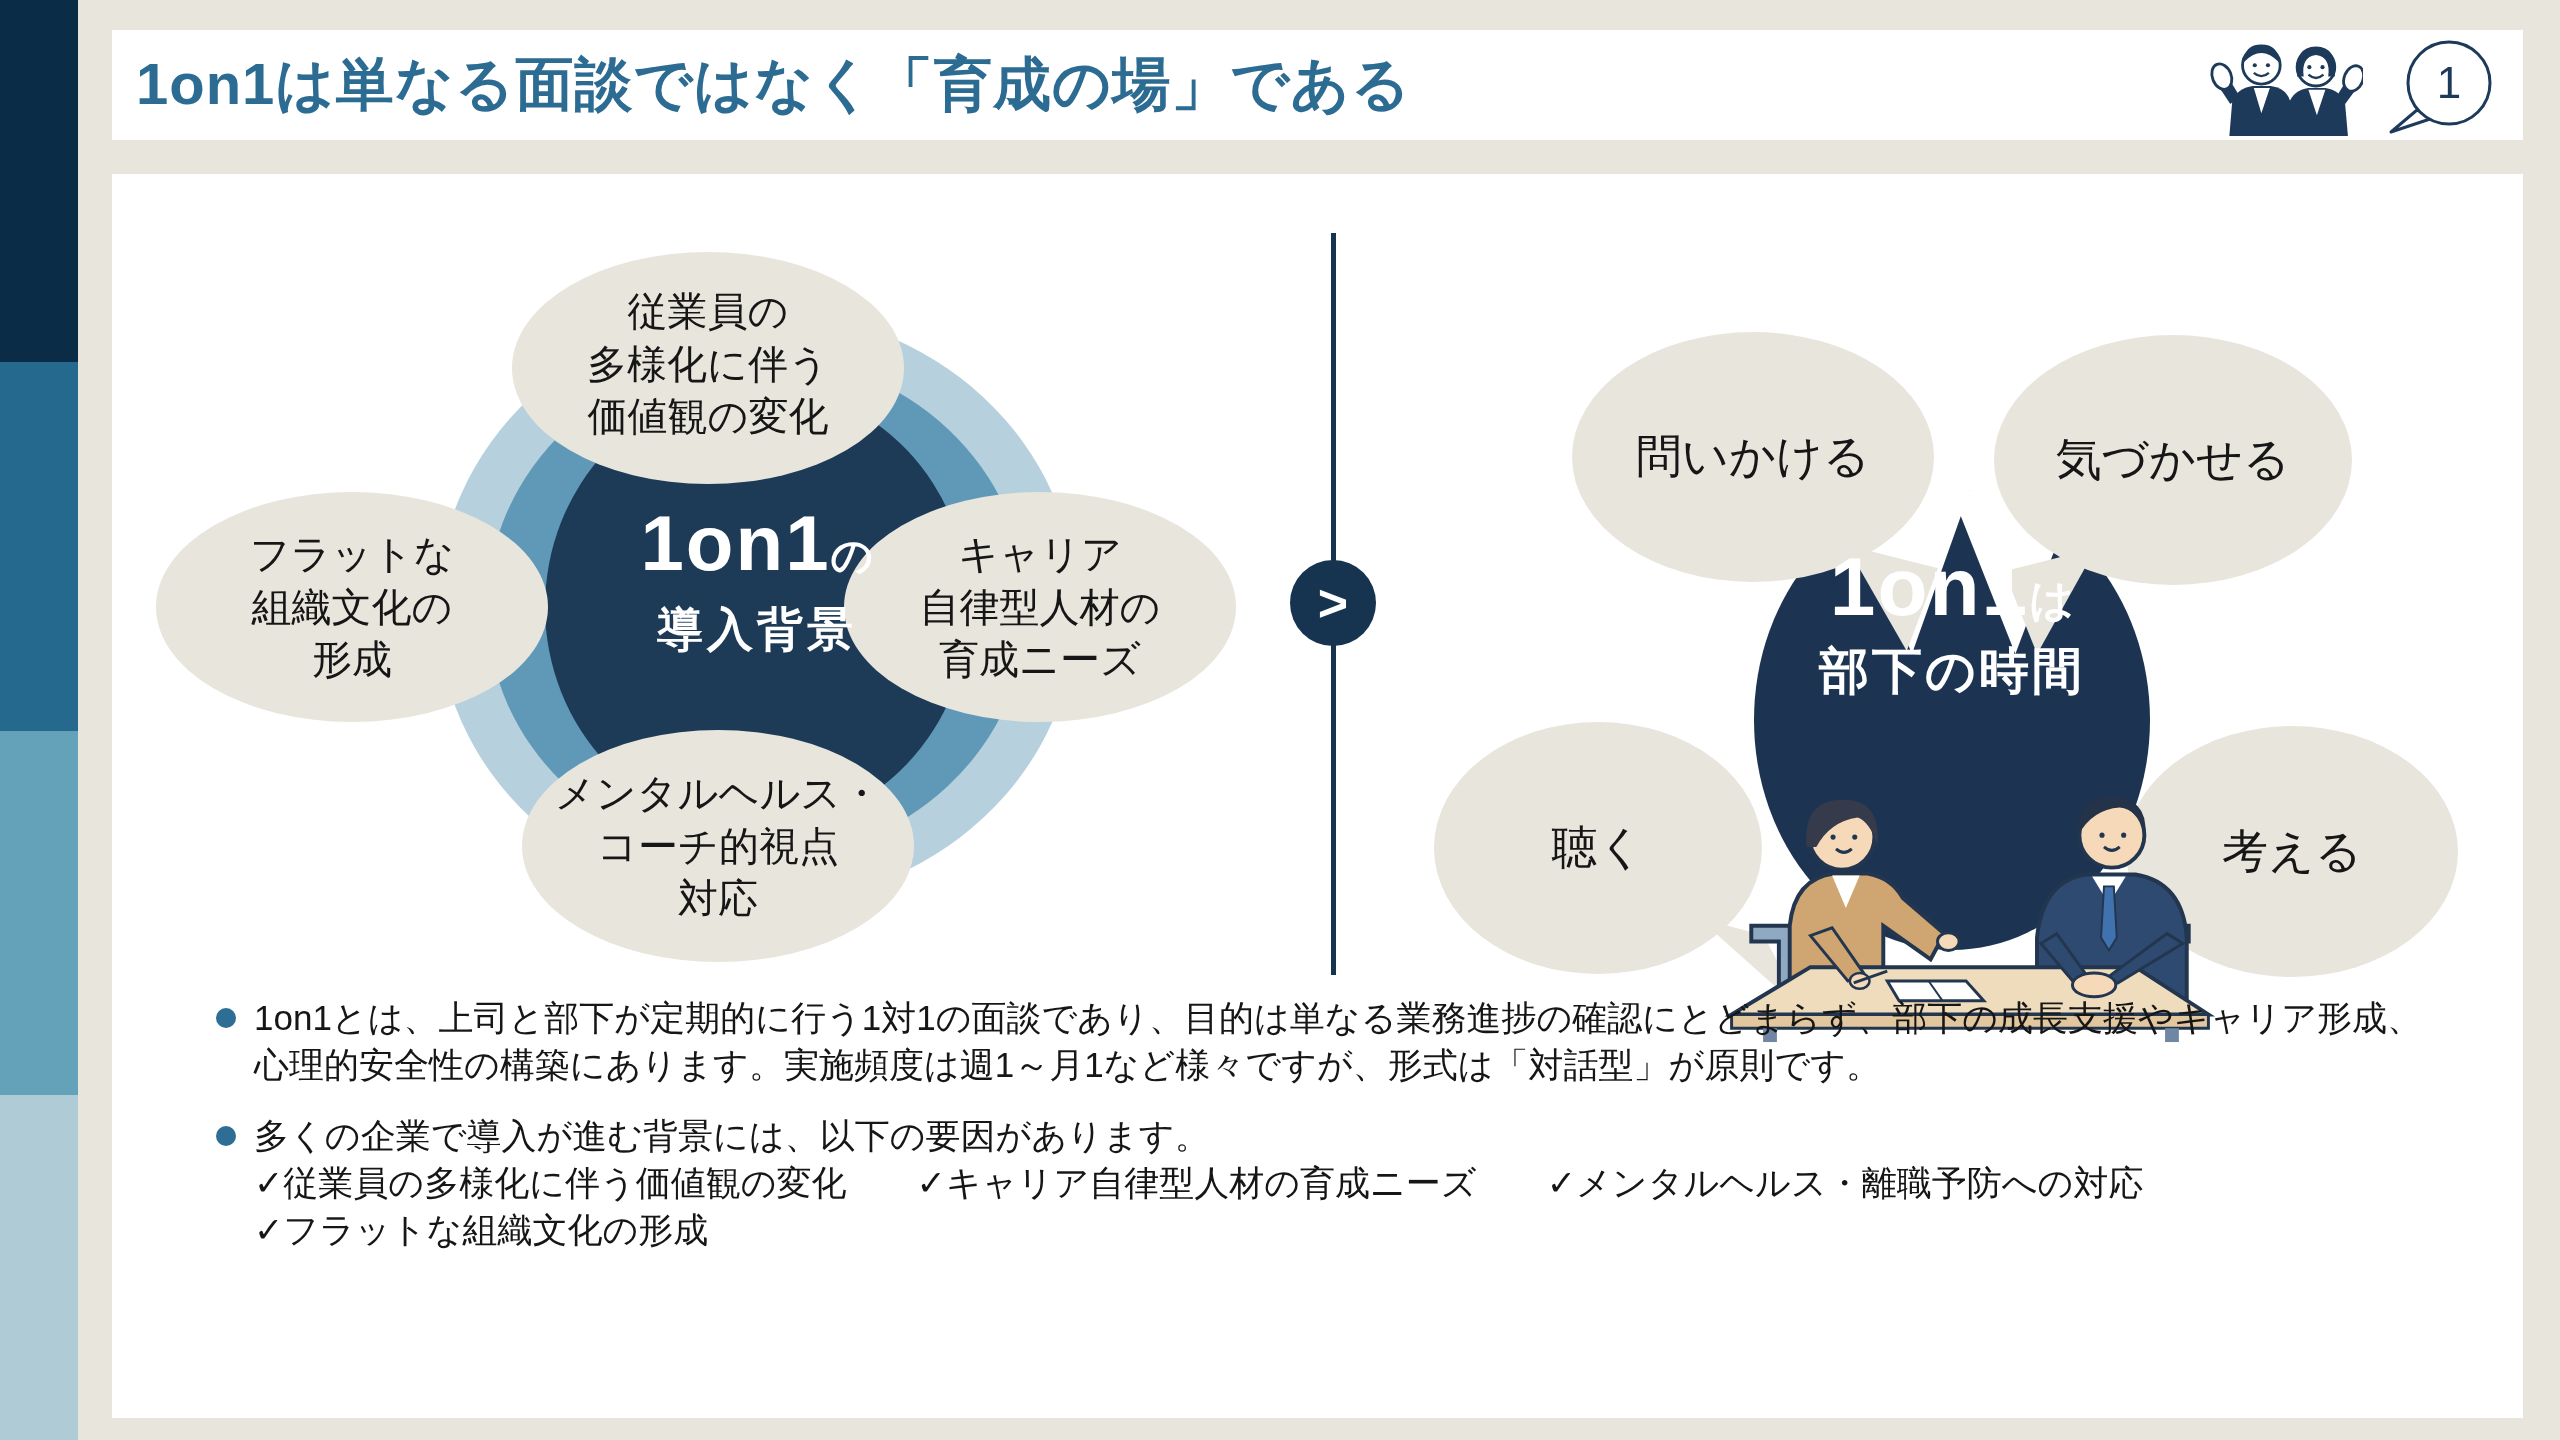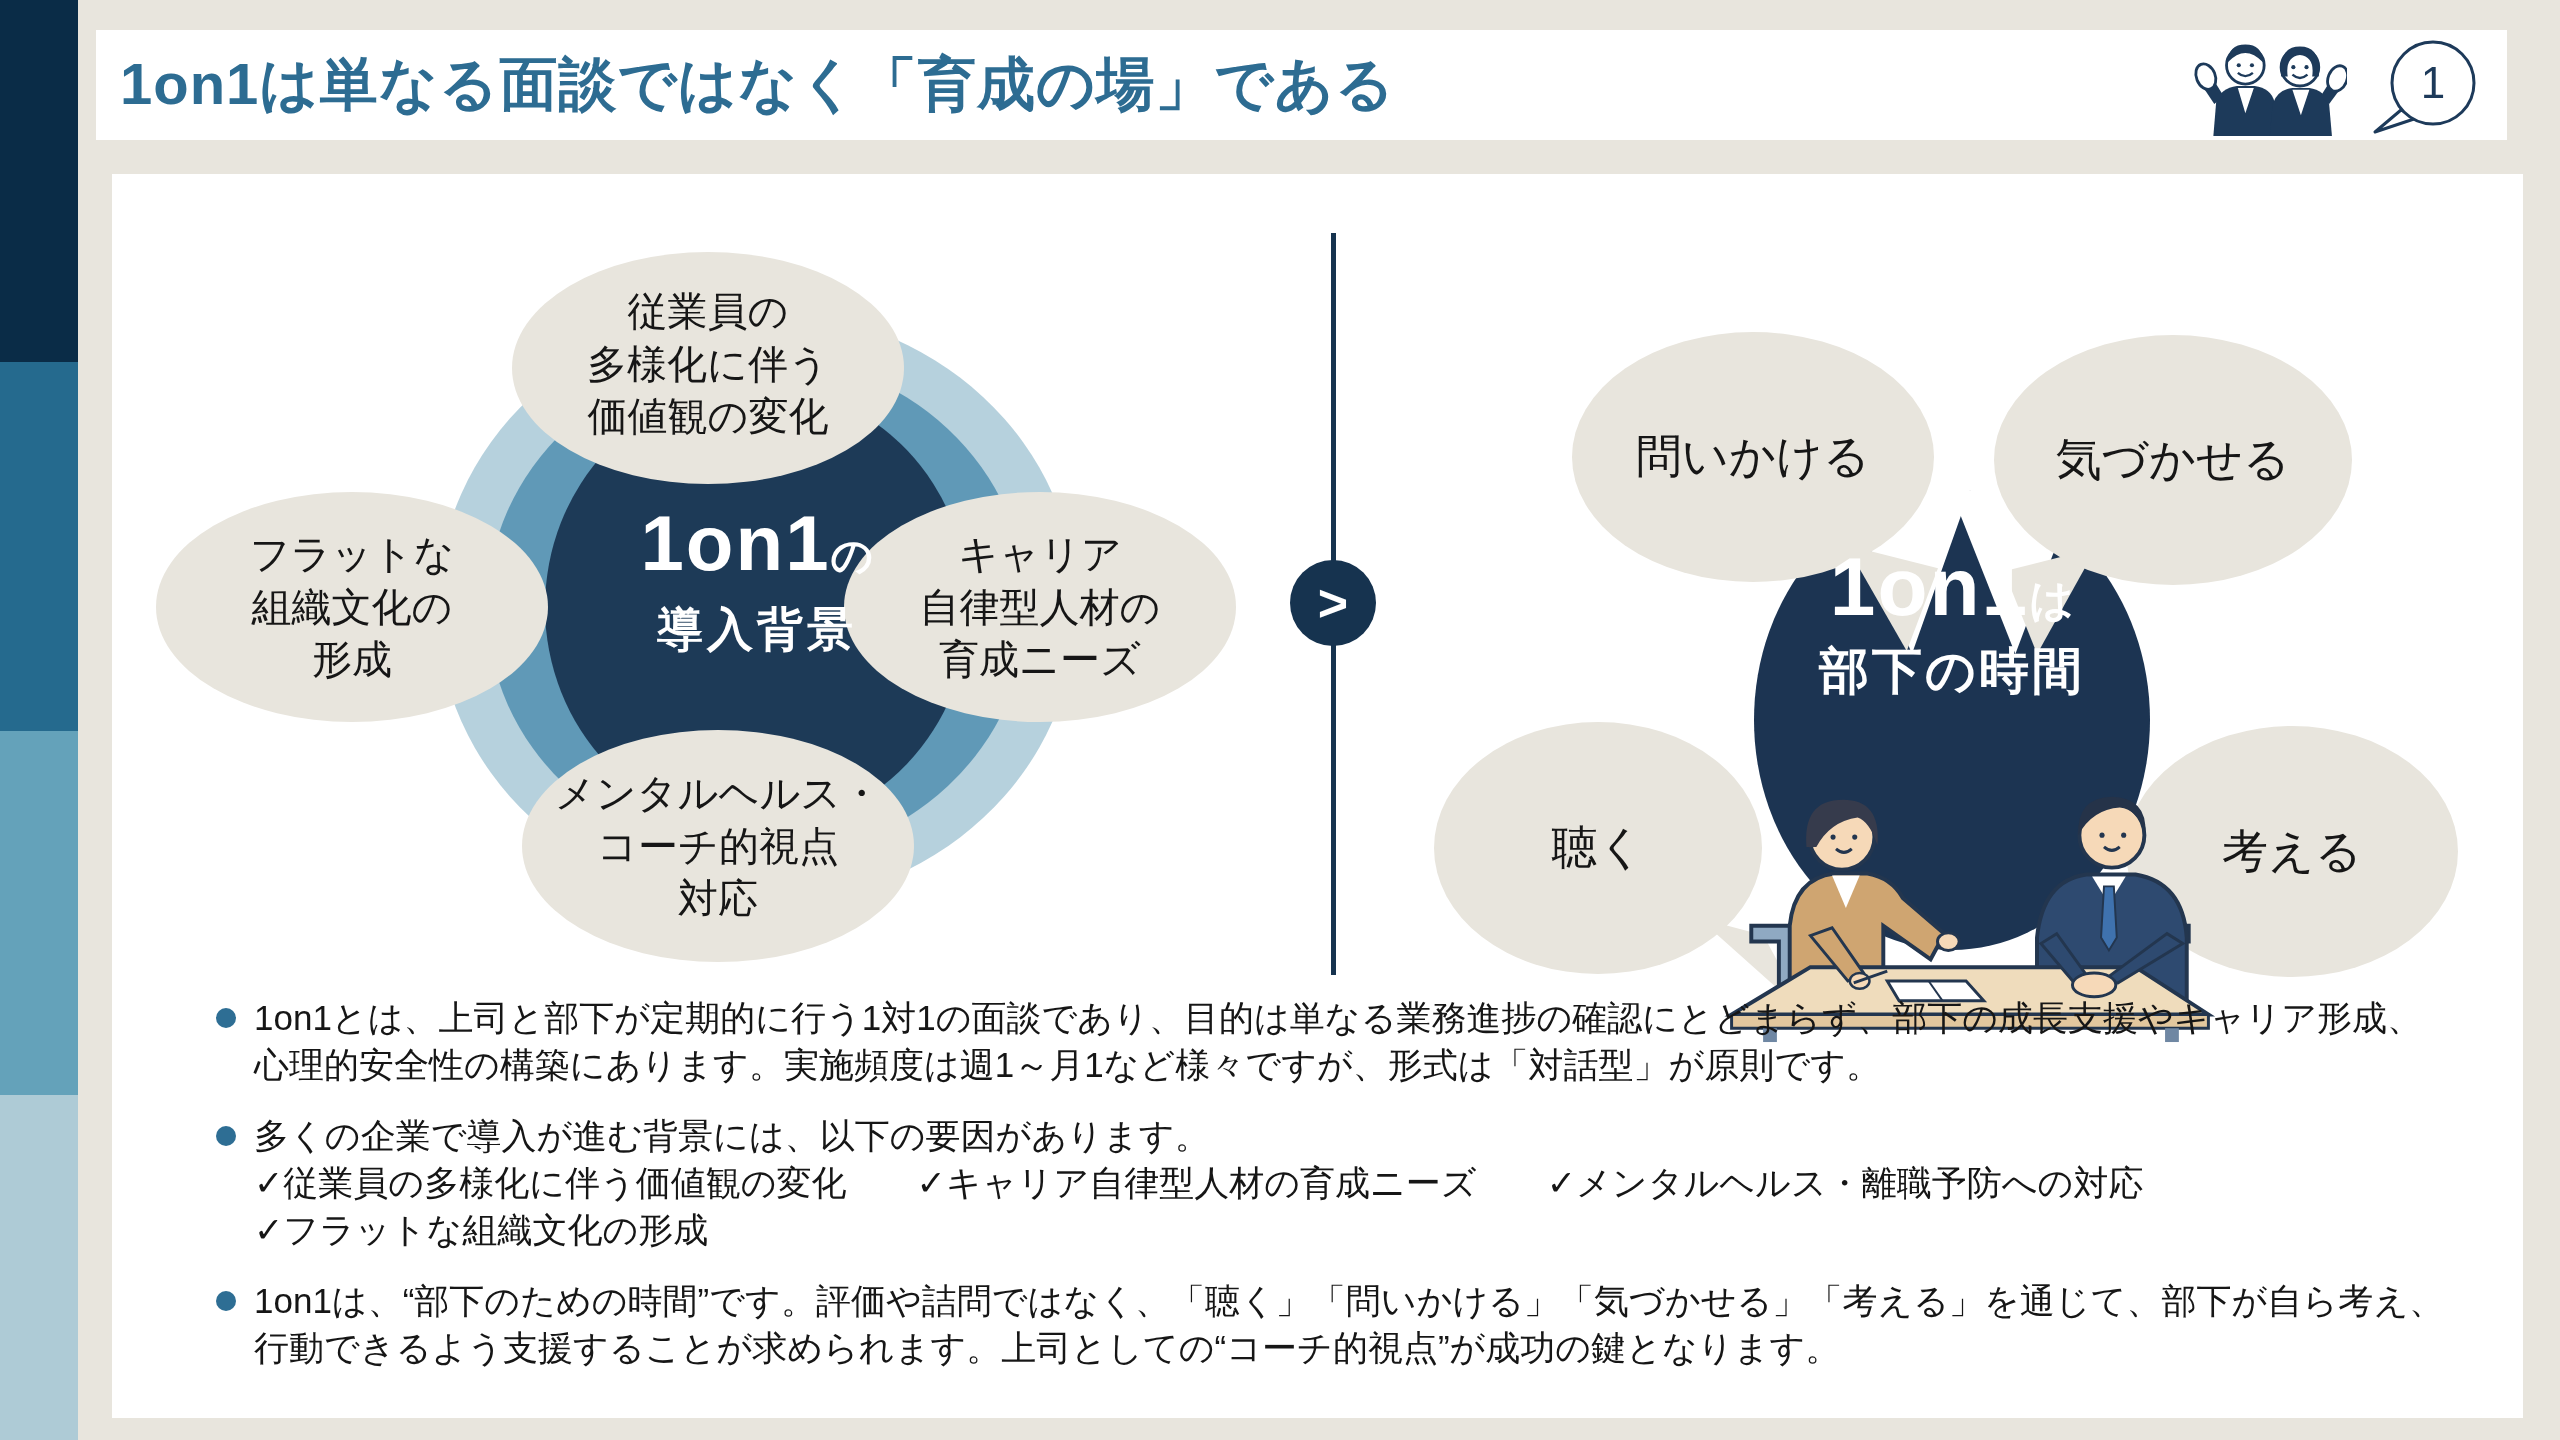--- a/index.html
+++ b/index.html
@@ -27,21 +27,21 @@
   }
   
   .sidebar{position:absolute;left:0;top:0;width:78px;height:1440px;}
   .sb{position:absolute;left:0;width:78px;}
   .sb1{top:0;height:362px;background:var(--sb1);}
   .sb2{top:362px;height:369px;background:var(--sb2);}
   .sb3{top:731px;height:364px;background:var(--sb3);}
   .sb4{top:1095px;height:345px;background:var(--sb4);}
   
   .title-card{
-    position:absolute;left:96px;top:30px;width:2411px;height:110px;
+    position:absolute;left:112px;top:30px;width:2411px;height:110px;
     background:var(--white);display:flex;align-items:center;
   }
   .page-title{
     padding-left:24px;font-size:58px;font-weight:700;color:var(--teal-title);
     letter-spacing:1px;white-space:nowrap;
   }
   .header-art{position:absolute;right:160px;top:4px;width:160px;height:104px;}
   .page-bubble{position:absolute;right:18px;top:8px;width:118px;height:100px;}
   
   .main-card{position:absolute;left:112px;top:174px;width:2411px;height:1244px;background:var(--white);}
@@ -269,20 +269,13 @@
     </div>
   </div>
   <div class="bullet">
     <div class="bullet-marker"></div>
     <div class="bullet-text">
       <div class="bullet-line">多くの企業で導入が進む背景には、以下の要因があります。</div>
       <div class="bullet-line">✓従業員の多様化に伴う価値観の変化　　✓キャリア自律型人材の育成ニーズ　　✓メンタルヘルス・離職予防への対応</div>
       <div class="bullet-line">✓フラットな組織文化の形成</div>
     </div>
   </div>
-  <div class="bullet">
-    <div class="bullet-marker"></div>
-    <div class="bullet-text">
-      <div class="bullet-line">1on1は、“部下のための時間”です。評価や詰問ではなく、「聴く」「問いかける」「気づかせる」「考える」を通じて、部下が自ら考え、</div>
-      <div class="bullet-line">行動できるよう支援することが求められます。上司としての“コーチ的視点”が成功の鍵となります。</div>
-    </div>
-  </div>
 </div>
 
 </body></html>

